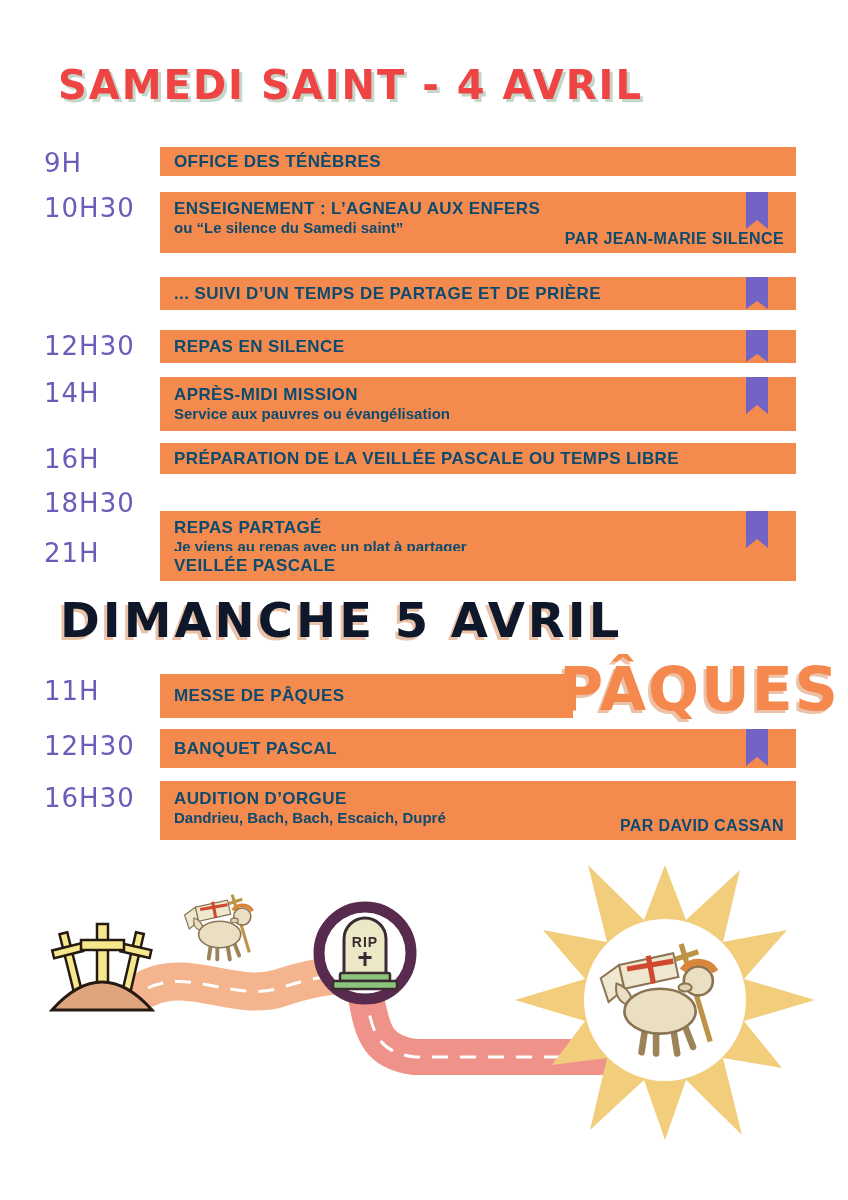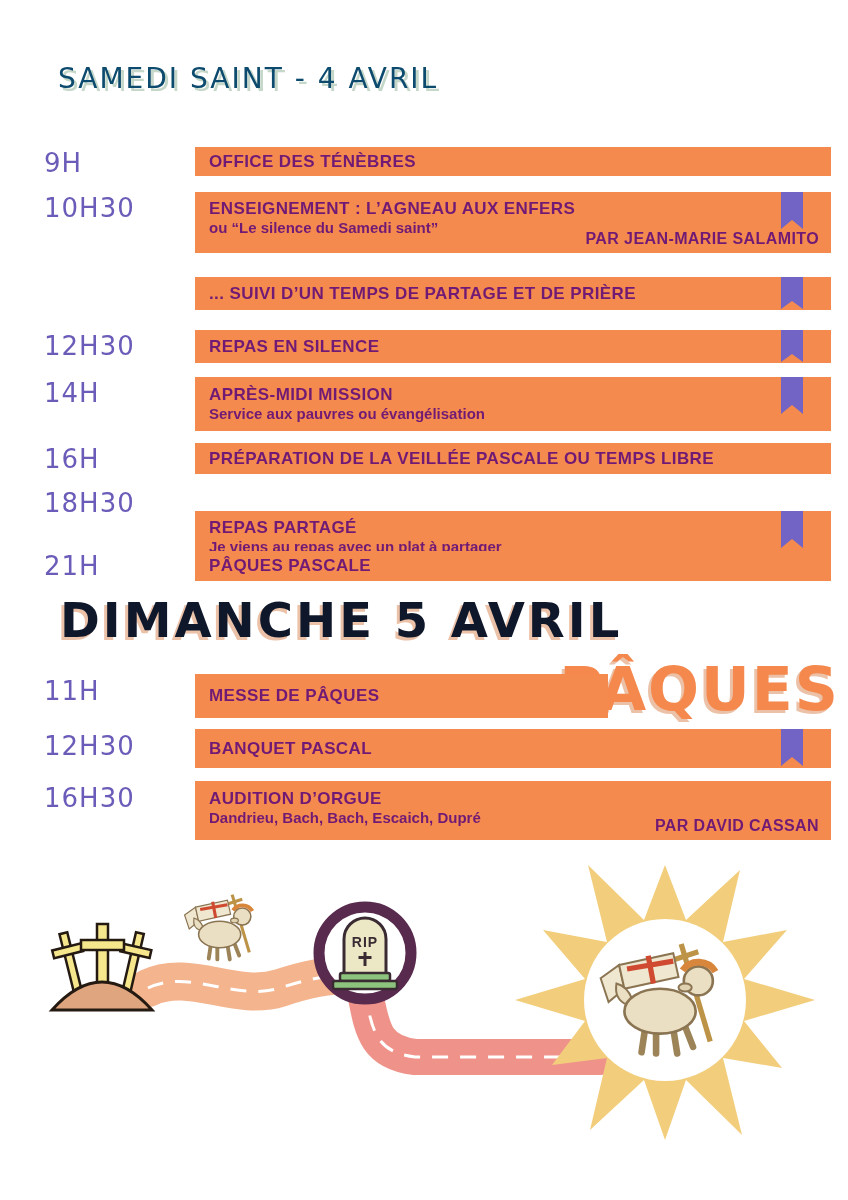--- a/index.html
+++ b/index.html
@@ -1,40 +1,40 @@
 <!DOCTYPE html>
 <html><head>
 <meta charset="utf-8">
 <style>
   html,body{margin:0;padding:0;background:#fff;}
   body{width:848px;height:1200px;position:relative;overflow:hidden;
        font-family:"Liberation Sans",sans-serif;}
   .poster{position:absolute;inset:0;}
 
   
-  .h1{position:absolute;left:58px;top:62px;font-size:28px;font-weight:normal;
-      letter-spacing:2px;color:#0c4a6e;text-shadow:3px 3px 0 rgba(150,183,157,.55);
+  .h1{position:absolute;left:58px;top:62px;font-size:40px;font-weight:bold;
+      letter-spacing:2px;color:#ef4444;text-shadow:3px 3px 0 rgba(150,183,157,.55);
       font-family:"DejaVu Sans",sans-serif;}
   .h2{position:absolute;left:60px;top:592px;font-size:48px;font-weight:bold;
       letter-spacing:3px;color:#0f172a;text-shadow:-3px 3px 0 rgba(206,99,38,.40);
       font-family:"DejaVu Sans",sans-serif;}
   .paques{position:absolute;right:8px;top:654px;font-size:60px;font-weight:bold;
       letter-spacing:2px;color:#f5884c;text-shadow:-3px 3px 0 rgba(206,99,38,.40);
       font-family:"DejaVu Sans",sans-serif;}
 
   
   .time{position:absolute;left:44px;width:108px;color:#6a5cb8;font-weight:normal;
         font-size:26px;letter-spacing:1px;font-family:"DejaVu Sans",sans-serif;}
   .t1{top:148px}.t2{top:193px}.t4{top:331px}.t5{top:378px}.t6{top:444px}
-  .t7{top:488px}.t8{top:551px}.t9{top:676px}.t10{top:731px}.t11{top:783px}
-
-  
-  .bar{position:absolute;left:160px;width:636px;background:#f58a4e;color:#701a75;
+  .t7{top:488px}.t8{top:538px}.t9{top:676px}.t10{top:731px}.t11{top:783px}
+
+  
+  .bar{position:absolute;left:160px;width:636px;background:#f58a4e;color:#0c4a6e;
        display:flex;flex-direction:column;justify-content:center;
-       padding-left:14px;box-sizing:border-box;margin-left:35px;}
+       padding-left:14px;box-sizing:border-box;}
   .bt{font-weight:bold;font-size:17px;letter-spacing:.4px;line-height:1.25;}
   .bs{font-weight:bold;font-size:15px;line-height:1.25;}
   .by{position:absolute;right:12px;bottom:5px;font-weight:bold;font-size:16px;
       letter-spacing:.4px;}
   .bm{position:absolute;top:0;right:28px;}
   .r1{top:147px;height:29px}
   .r2{top:192px;height:61px;justify-content:flex-start;padding-top:6px}
   .r3{top:277px;height:33px}
   .r4{top:330px;height:33px}
   .r5{top:377px;height:54px}
@@ -60,21 +60,21 @@
 
   <div class="time t1">9H</div>
   <div class="bar r1">
     <div class="bt">OFFICE DES TÉNÈBRES</div>
   </div>
 
   <div class="time t2">10H30</div>
   <div class="bar r2">
     <div class="bt">ENSEIGNEMENT : L’AGNEAU AUX ENFERS</div>
     <div class="bs">ou “Le silence du Samedi saint”</div>
-    <div class="by">PAR JEAN-MARIE SALAMITO</div>
+    <div class="by">PAR JEAN-MARIE SILENCE</div>
     <svg class="bm" width="22" height="37" viewBox="0 0 22 37">
         <polygon points="0,0 22,0 22,37 11,28 0,37" fill="#7164c4"></polygon>
       </svg>
   </div>
 
   <div class="bar r3">
     <div class="bt">... SUIVI D’UN TEMPS DE PARTAGE ET DE PRIÈRE</div>
     <svg class="bm" width="22" height="32" viewBox="0 0 22 32">
         <polygon points="0,0 22,0 22,32 11,24 0,32" fill="#7164c4"></polygon>
       </svg>
@@ -106,21 +106,21 @@
   <div class="bar r7">
     <div class="bt">REPAS PARTAGÉ</div>
     <div class="bs">Je viens au repas avec un plat à partager</div>
     <svg class="bm" width="22" height="37" viewBox="0 0 22 37">
         <polygon points="0,0 22,0 22,37 11,28 0,37" fill="#7164c4"></polygon>
       </svg>
   </div>
 
   <div class="time t8">21H</div>
   <div class="bar r8">
-    <div class="bt">PÂQUES PASCALE</div>
+    <div class="bt">VEILLÉE PASCALE</div>
   </div>
 
   <div class="h2">DIMANCHE 5 AVRIL</div>
   <div class="paques">PÂQUES</div>
 
   <div class="time t9">11H</div>
   <div class="bar r9">
     <div class="bt">MESSE DE PÂQUES</div>
   </div>
 

